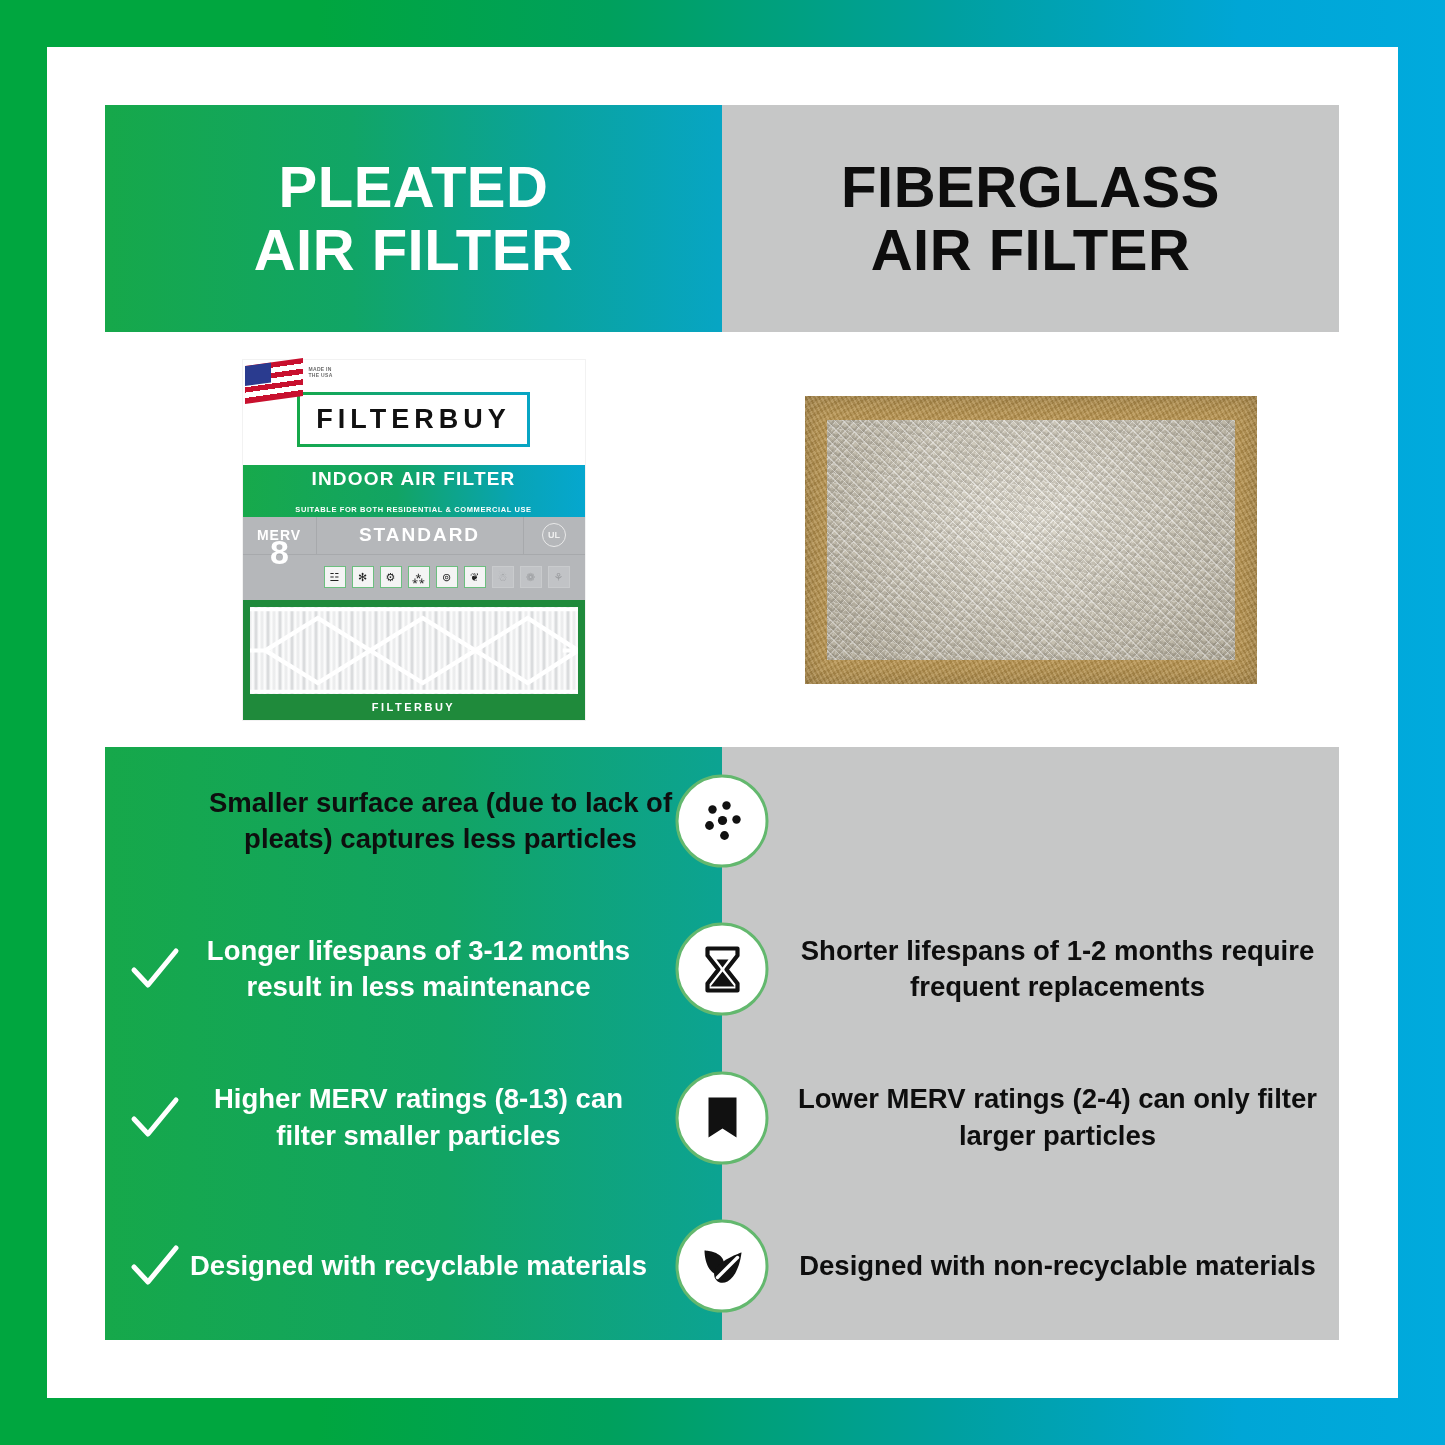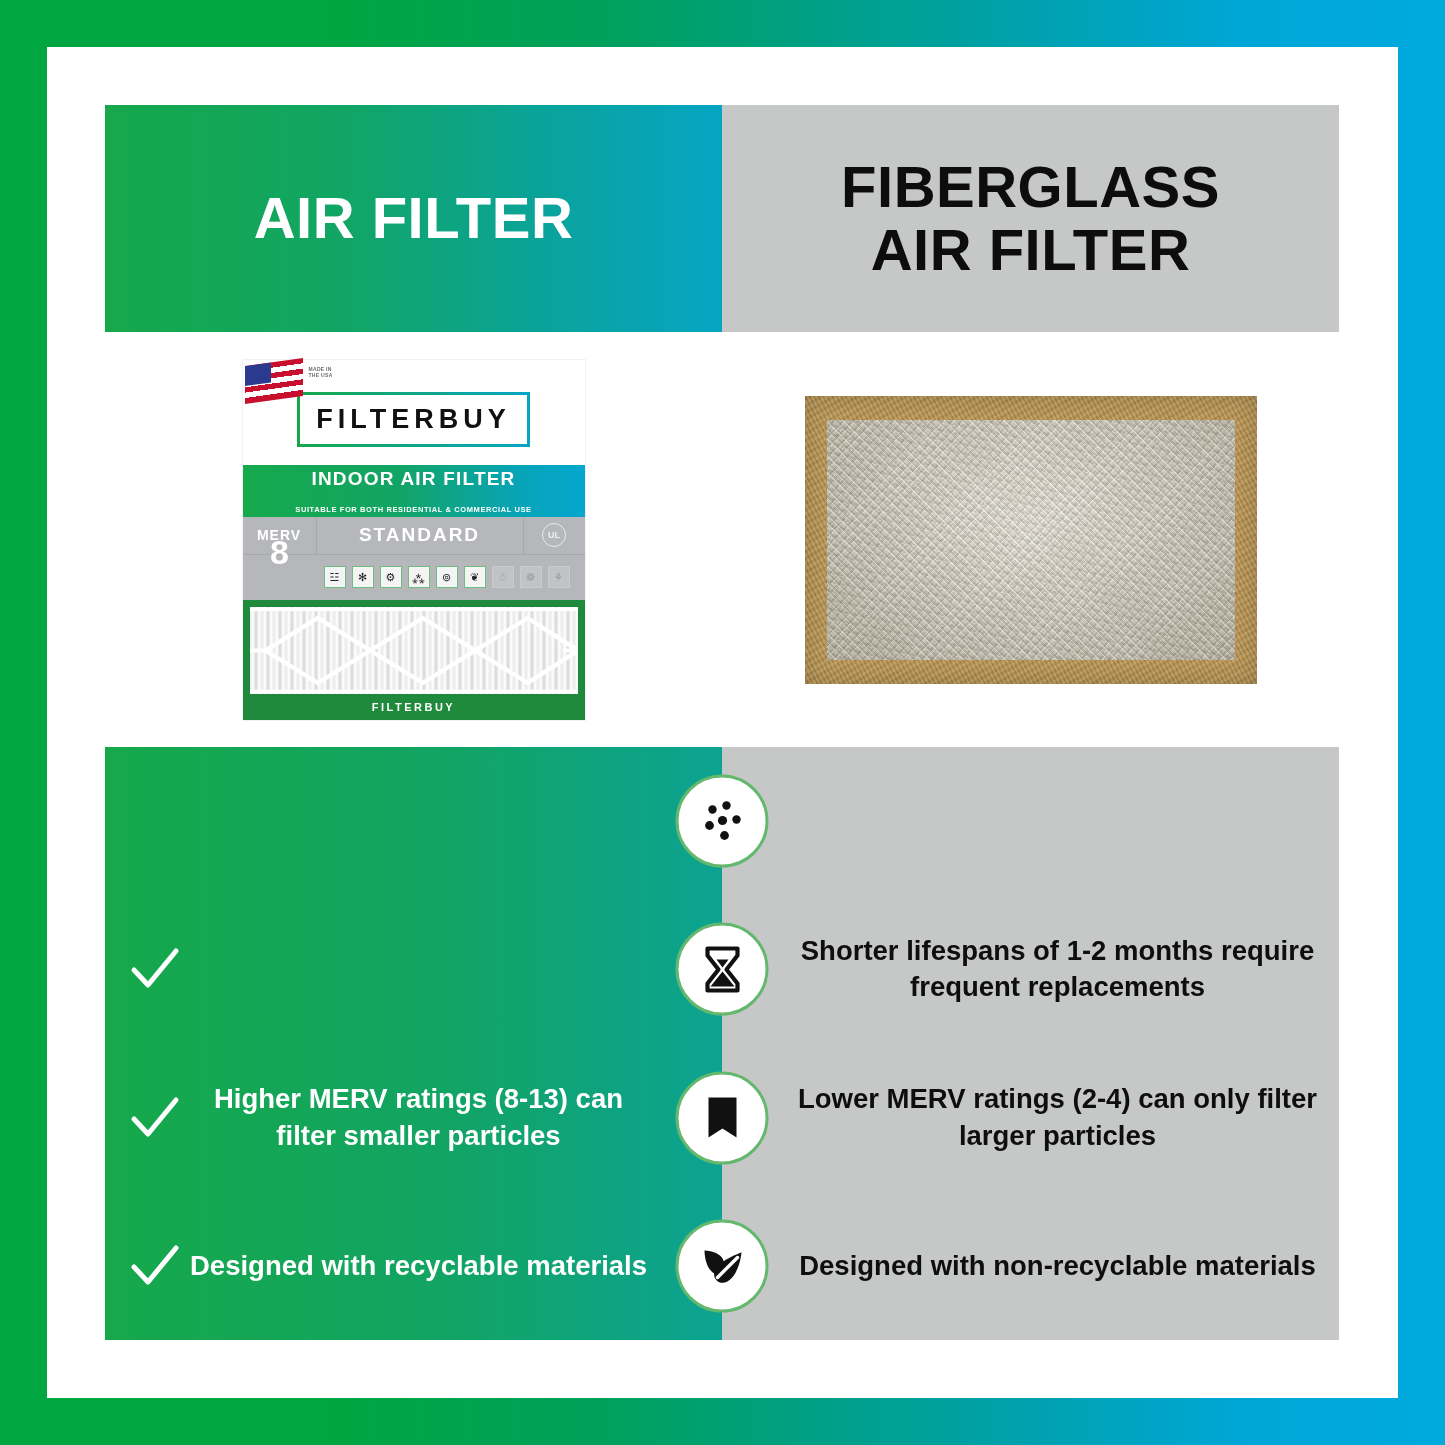--- a/index.html
+++ b/index.html
@@ -284,20 +284,21 @@
 </style>
 </head>
 <body>
 
 <div class="card">
   <div class="frame">
 
     <div class="headers">
       <div class="hdr hdr-left">
         <div class="hdr-title">
+          <div>PLEATED</div>
           <div>AIR FILTER</div>
         </div>
       </div>
       <div class="hdr hdr-right">
         <div class="hdr-title">
           <div>FIBERGLASS</div>
           <div>AIR FILTER</div>
         </div>
       </div>
     </div>
@@ -391,20 +392,23 @@
 
     </div>
 
     <div class="compare">
       <div class="col-left"></div>
       <div class="col-right"></div>
 
       <div class="rows">
 
         <div class="row">
+          <div class="side side-right">
+            <div class="txt txt-right">Smaller surface area (due to lack of pleats) captures less particles</div>
+          </div>
           <div class="mid-icon">
             <svg viewBox="0 0 54 54">
               <g fill="#111111">
                 <circle cx="17" cy="15" r="4.2"></circle>
                 <circle cx="31" cy="11" r="4.2"></circle>
                 <circle cx="27" cy="26" r="4.6"></circle>
                 <circle cx="41" cy="25" r="4.2"></circle>
                 <circle cx="14" cy="31" r="4.4"></circle>
                 <circle cx="29" cy="41" r="4.4"></circle>
               </g>
@@ -412,20 +416,21 @@
           </div>
         </div>
 
         <div class="row">
           <div class="side side-left">
             <div class="check">
               <svg viewBox="0 0 52 52">
                   <path d="M5 27 L19 42 L47 8" fill="none" stroke="#ffffff" stroke-width="5" stroke-linecap="round" stroke-linejoin="round"></path>
                 </svg>
             </div>
+            <div class="txt txt-left">Longer lifespans of 3-12 months result in less maintenance</div>
           </div>
           <div class="side side-right">
             <div class="txt txt-right">Shorter lifespans of 1-2 months require frequent replacements</div>
           </div>
           <div class="mid-icon">
             <svg viewBox="0 0 54 54">
               <path d="M12 6 H42 V13 L31 27 L42 41 V48 H12 V41 L23 27 L12 13 Z" fill="none" stroke="#111" stroke-width="4.2" stroke-linejoin="round"></path>
               <path d="M27 29 L39 44 H15 Z" fill="#111"></path>
               <path d="M27 25 L33 17 H21 Z" fill="#111"></path>
             </svg>

